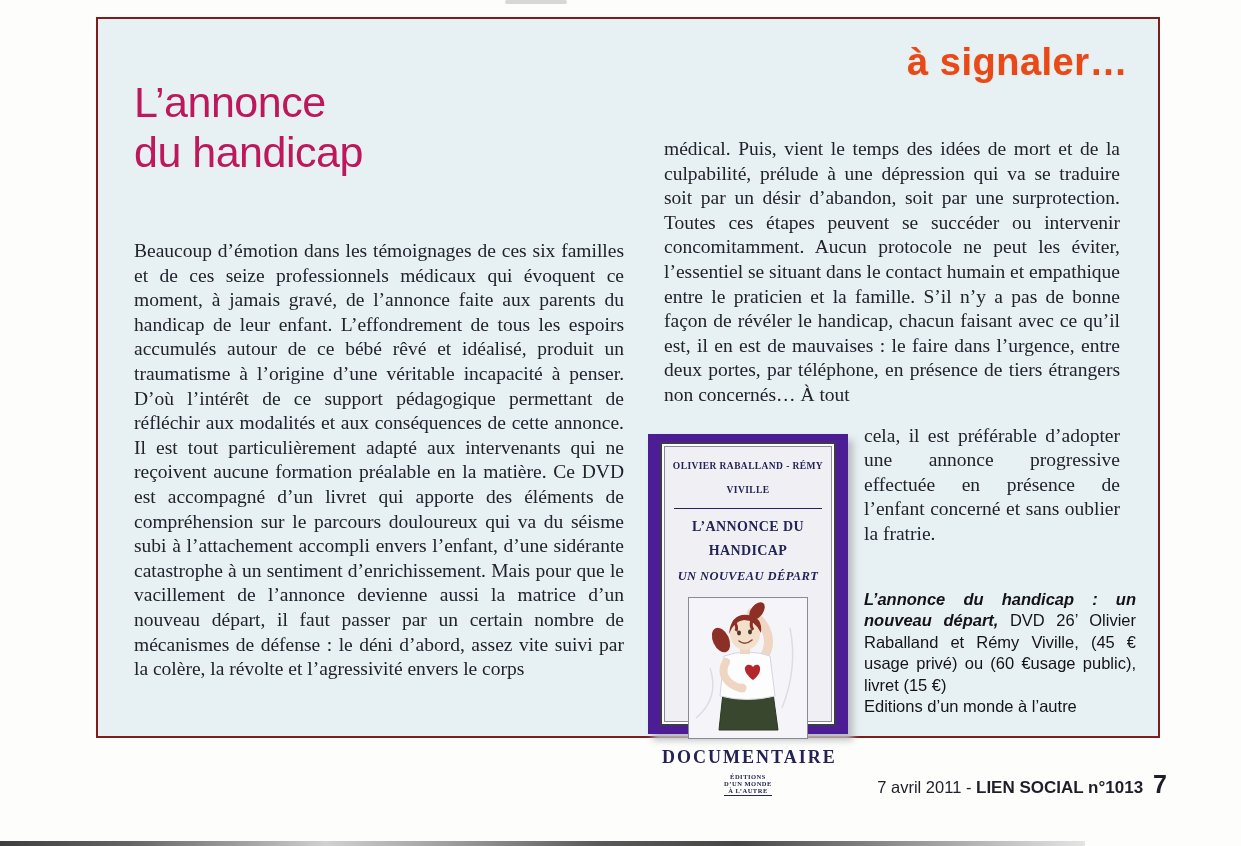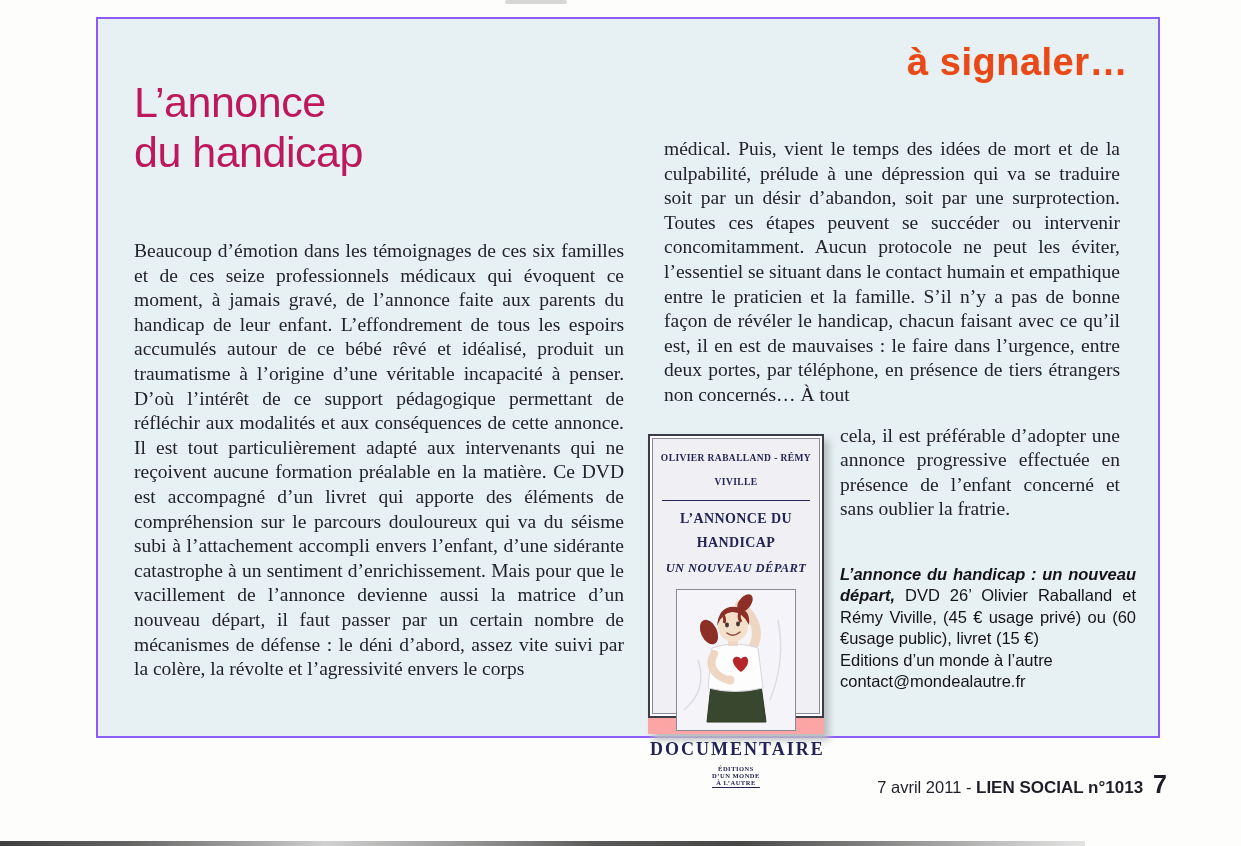--- a/index.html
+++ b/index.html
@@ -7,21 +7,21 @@
   body{
     width:1241px;height:846px;position:relative;
     background:#fdfdfb;
     font-family:"Liberation Serif", serif;
     overflow:hidden;
   }
   
   .page-box{
     position:absolute;left:96px;top:17px;width:1064px;height:721px;
     background:#e7f0f3;
-    border:2px solid #8b5cf6;
+    border:2px solid #7f1d1d;
     box-sizing:border-box;
   }
   
   .section-label{
     position:absolute;top:22px;right:30px;
     font-family:"Liberation Sans", sans-serif;
     font-weight:bold;
     font-size:38px;
     color:#e8481a;
     text-shadow:0 0 1px rgba(245,166,35,.55);
@@ -41,25 +41,25 @@
     font-size:19.5px;line-height:24.6px;
     color:#22222c;
     text-align:justify;
   }
   .col-left{left:36px;top:184px;width:490px;margin-top:36px;}
   .col-right{left:550px;top:102px;width:488px;}
   .col-right p{margin:16px;}
   
   .dvd-figure{
     float:left;
-    width:176px;height:300px;
+    width:200px;height:300px;
     margin:10px 16px 4px 0;
-    background:#fca5a5;
+    background:#4c1d95;
     box-shadow:5px 6px 7px #b9bcbe;
-    display:flex;align-items:flex-start;justify-content:center;
+    display:flex;align-items:center;justify-content:center;
   }
   .dvd-cover{
     width:176px;height:284px;
     background:#efeff4;
     border:2px solid #3c3c48;
     box-shadow:inset 0 0 0 2px #ffffff, inset 0 0 0 3px #8a8a96;
     box-sizing:border-box;
     text-align:center;
     color:#232355;
     font-family:"Liberation Serif", serif;
@@ -175,21 +175,20 @@
           <div>à l’autre</div>
         </div>
       </div>
     </div>
 
     <p>cela, il est préférable d’adopter une annonce progressive effectuée en présence de l’enfant concerné et sans oublier la fratrie.</p>
 
     <div class="dvd-caption">
       <span class="caption-lead">L’annonce du handicap : un nouveau départ, </span><span>DVD 26’ Olivier Raballand et Rémy Viville, (45 € usage privé) ou (60 €usage public), livret (15 €)</span>
       <div class="caption-line">Editions d’un monde à l’autre</div>
-      <div class="caption-line">contact@mondealautre.fr</div>
     </div>
   </div>
 
 </div>
 
 <div class="page-footer">
   <span class="footer-date">7 avril 2011 - </span><span class="footer-magazine">LIEN SOCIAL n°1013</span><span class="footer-pagenum">7</span>
 </div>
 
 <div class="scan-smudge-top"></div>

